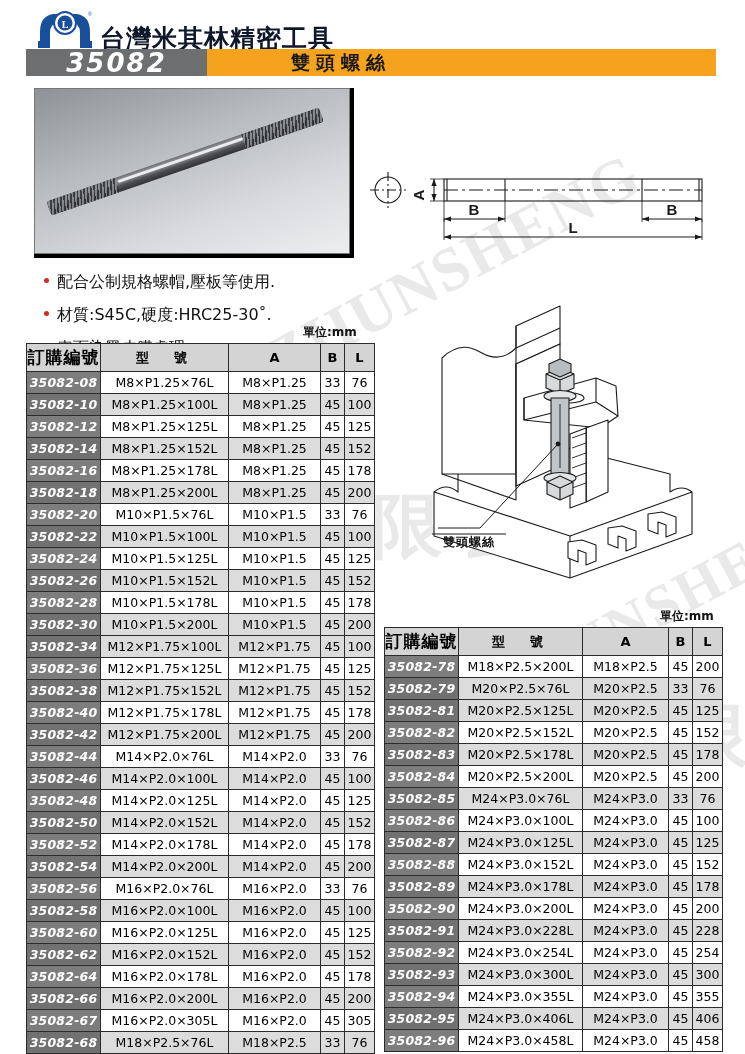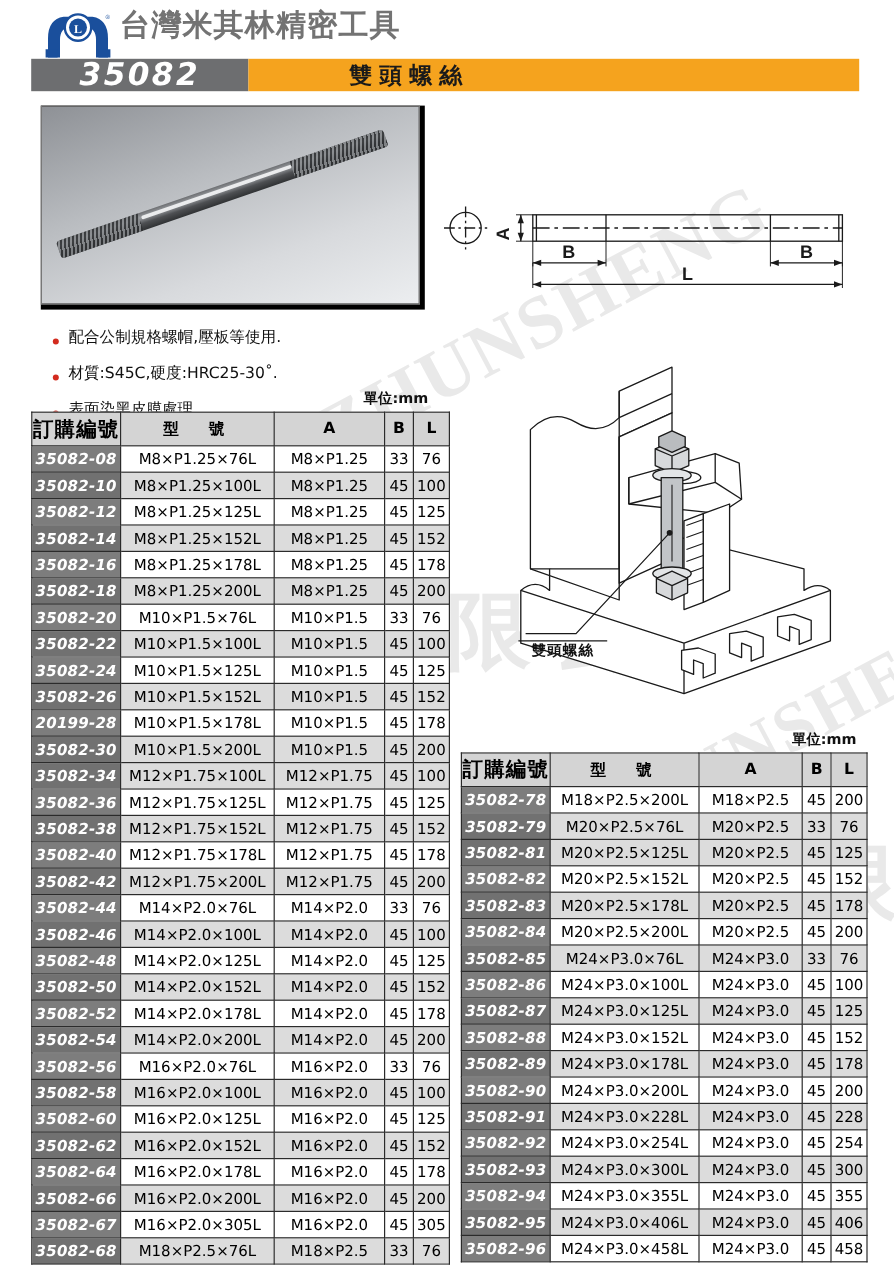--- a/index.html
+++ b/index.html
@@ -25,22 +25,22 @@
   }
   .wm-a{left:246px;top:232px;font-size:62px;transform:rotate(-28deg);letter-spacing:2px;}
   .wm-b{left:470px;top:570px;font-size:58px;transform:rotate(-28deg);letter-spacing:2px;}
   .wm-d{left:28px;top:480px;font-size:70px;letter-spacing:16px;}
   .wm-e{left:420px;top:690px;font-size:70px;letter-spacing:16px;}
 
   
   #header{position:absolute;left:0;top:0;width:745px;height:82px;z-index:5;}
   .logo-wrap{position:absolute;left:36px;top:10px;width:58px;height:40px;}
   .brand-name{
-    position:absolute;left:100px;top:4px;
-    font-size:25px;font-weight:bold;color:#737373;
+    position:absolute;left:100px;top:22px;
+    font-size:25px;font-weight:bold;color:#0f172a;
     letter-spacing:1px;
     font-family:"DejaVu Sans","Liberation Sans",sans-serif;
   }
   .title-bar{position:absolute;left:26px;top:49px;width:690px;height:27px;display:flex;}
   .title-code{
     width:181px;background:#6d6e70;color:#fff;
     font-style:italic;font-weight:bold;font-size:26px;
     display:flex;align-items:center;justify-content:center;
     letter-spacing:2px;
   }
@@ -78,21 +78,21 @@
     opacity:.85;
   }
   .thr-l{left:0;width:72px;border-radius:3px 0 0 3px;}
   .thr-r{left:206px;width:82px;border-radius:0 3px 3px 0;}
 
   
   #drawing{position:absolute;left:360px;top:150px;width:380px;height:110px;z-index:5;}
 
   
   #bullets{position:absolute;left:44px;top:272px;width:300px;z-index:5;}
-  .bullet{display:flex;align-items:center;margin-bottom:12px;font-size:13px;color:#111;}
+  .bullet{display:flex;align-items:flex-start;margin-bottom:12px;font-size:16px;color:#111;}
   .bullet .dot{
     width:5px;height:5px;border-radius:50%;background:#d32b1e;
     margin-right:8px;margin-top:6px;flex:none;
   }
 
   
   .unit{
     position:absolute;font-size:12px;font-weight:bold;color:#111;z-index:5;
   }
   #unit-left{left:303px;top:324px;}
@@ -343,21 +343,21 @@
         <td class="c-l">125</td>
       </tr>
       <tr class="alt">
         <td class="c-code">35082-26</td>
         <td class="c-model">M10×P1.5×152L</td>
         <td class="c-a">M10×P1.5</td>
         <td class="c-b">45</td>
         <td class="c-l">152</td>
       </tr>
       <tr>
-        <td class="c-code">20199-28</td>
+        <td class="c-code">35082-28</td>
         <td class="c-model">M10×P1.5×178L</td>
         <td class="c-a">M10×P1.5</td>
         <td class="c-b">45</td>
         <td class="c-l">178</td>
       </tr>
       <tr class="alt">
         <td class="c-code">35082-30</td>
         <td class="c-model">M10×P1.5×200L</td>
         <td class="c-a">M10×P1.5</td>
         <td class="c-b">45</td>

